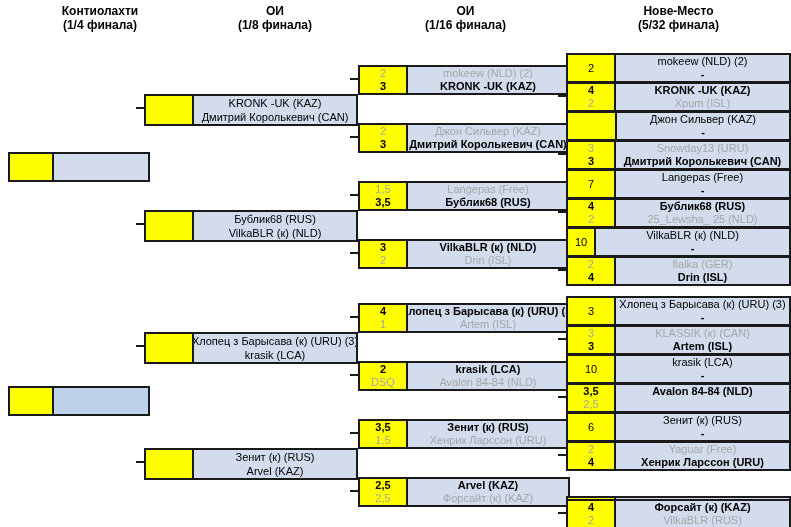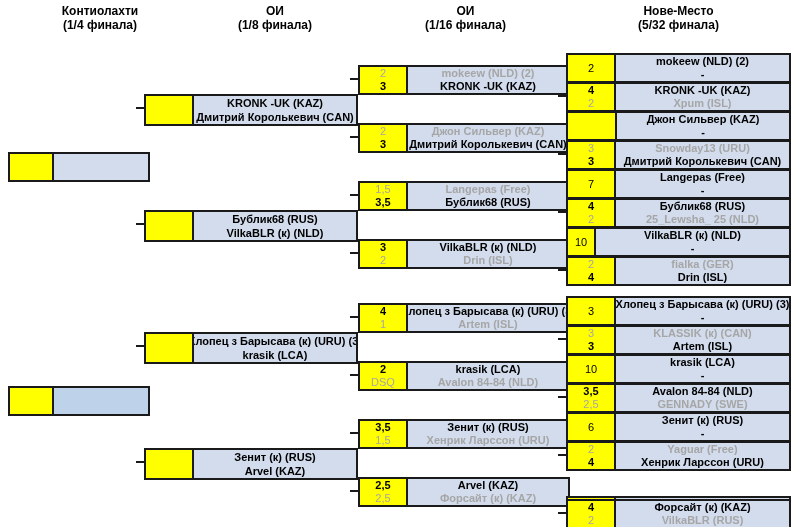--- a/index.html
+++ b/index.html
@@ -54,21 +54,21 @@
     display:flex;
     align-items:center;
     justify-content:center;
     font-size:11px;
     line-height:1;
     height:50%;
     overflow:hidden;
     white-space:nowrap;
   }
   .score-col .cell{justify-content:center;}
-  .name-col .cell{justify-content:center;padding:0 2px;font-weight:bold;}
+  .name-col .cell{justify-content:center;padding:0 2px;}
 
   .winner{font-weight:bold;color:#000000;}
   .loser{font-weight:normal;color:#a6a6a6;}
   .plain{font-weight:normal;color:#000000;}
   .dash{font-weight:bold;color:#000000;font-size:11px;}
 
   
   .score-col.single .cell{height:100%;font-weight:normal;color:#000000;font-size:11px;}
   .match.empty-light .name-col{background:#bed3e9;}
 
@@ -372,21 +372,20 @@
           <div class="cell dash">-</div>
         </div>
       </div>
       <div class="match" style="left: 566px; top: 383px; width: 225px; height: 30px;">
         <div class="score-col" style="width: 48px;">
           <div class="cell winner">3,5</div>
           <div class="cell loser">2,5</div>
         </div>
         <div class="name-col">
           <div class="cell winner">Avalon 84-84 (NLD)</div>
-          <div class="cell loser">GENNADY (SWE)</div>
         </div>
       </div>
       <div class="match" style="left: 566px; top: 412px; width: 225px; height: 30px;">
         <div class="score-col single" style="width: 48px;">
           <div class="cell">6</div>
         </div>
         <div class="name-col">
           <div class="cell plain">Зенит (к) (RUS)</div>
           <div class="cell dash">-</div>
         </div>

